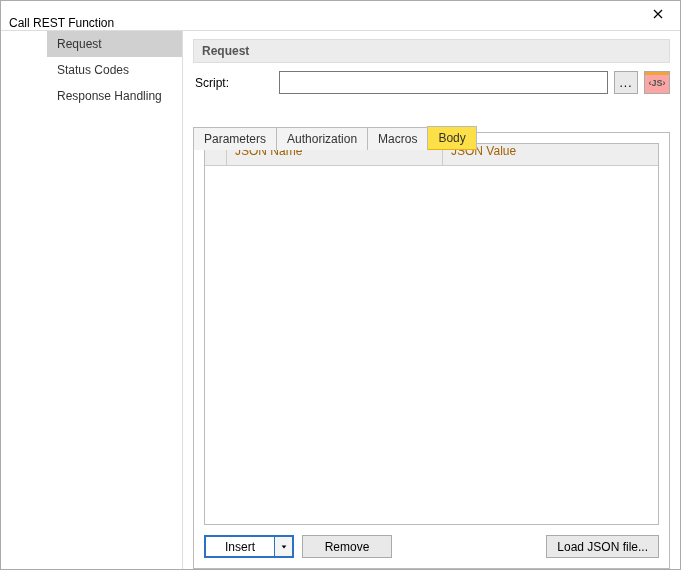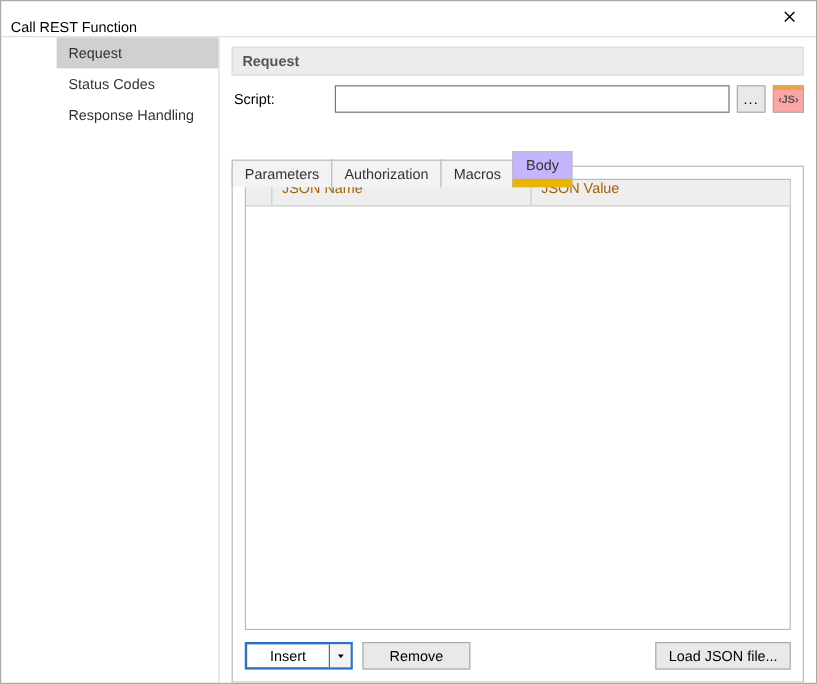--- a/index.html
+++ b/index.html
@@ -154,22 +154,22 @@
     border: 1px solid #bbb;
     border-bottom: none;
     background: #f3f3f3;
     margin-right: -1px;
     cursor: pointer;
     position: relative;
     top: 18px;
     color: #333;
   }
   .tab.active {
-    background: #c4b5fd;
-    border-bottom: 7px solid #eab308;
+    background: #fde047;
+    border-bottom: 1px solid #eab308;
     z-index: 2;
   }
   .tab-panel {
     border: 1px solid #bbb;
     flex: 1;
     display: flex;
     flex-direction: column;
     padding: 10px;
     overflow: hidden;
   }

